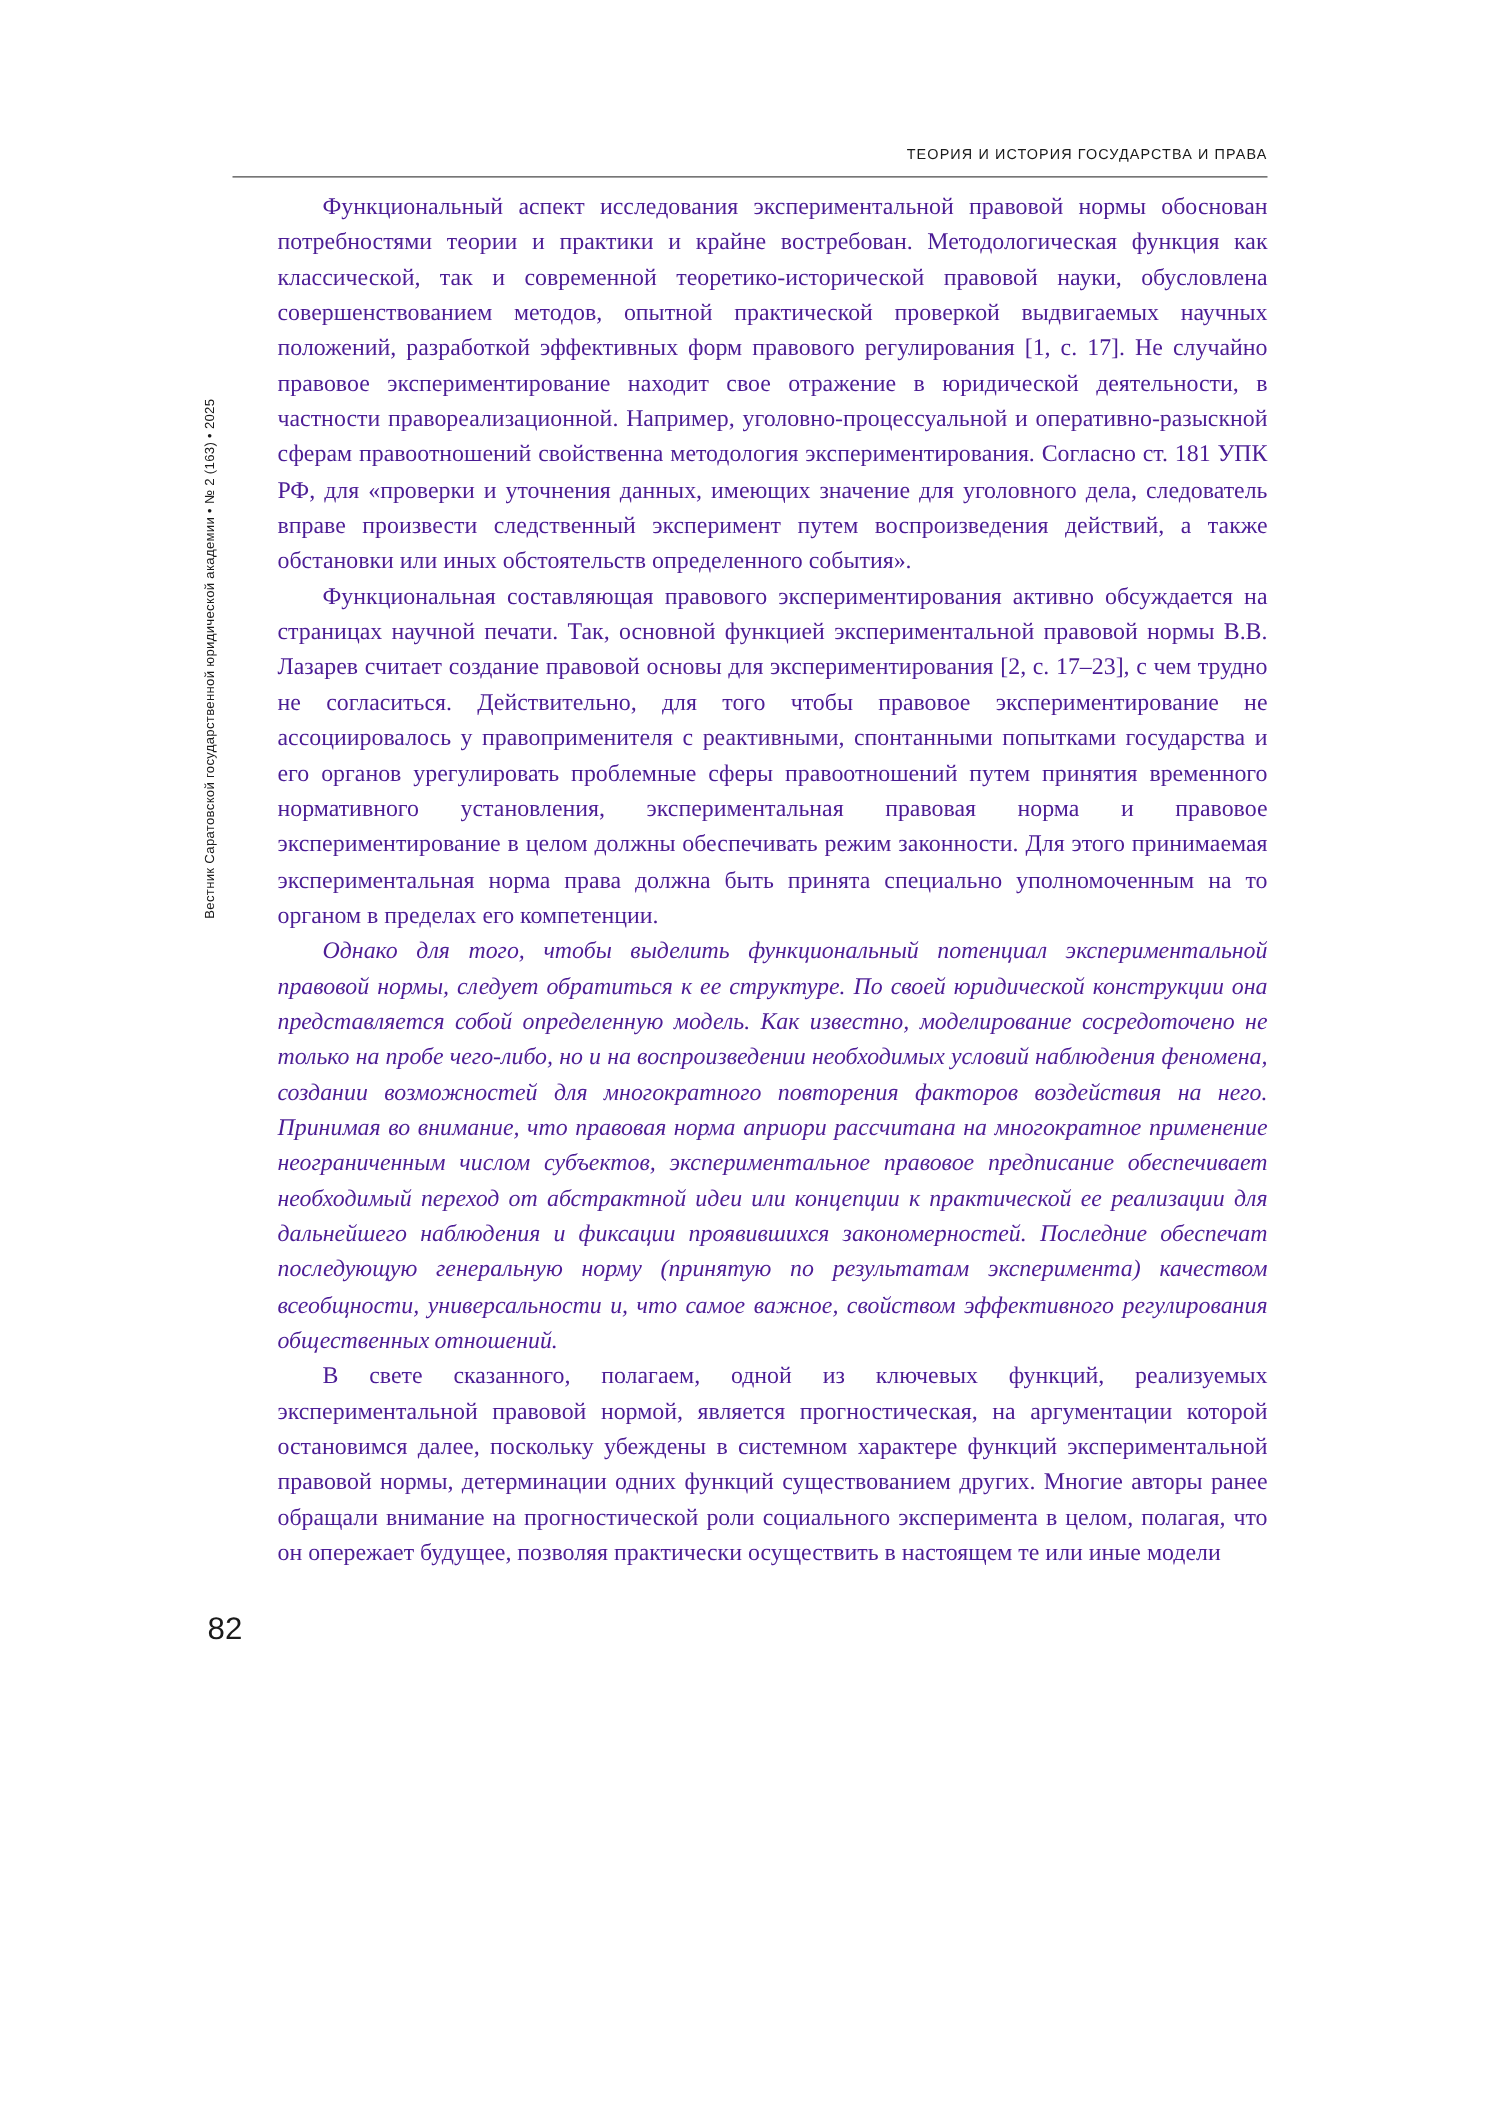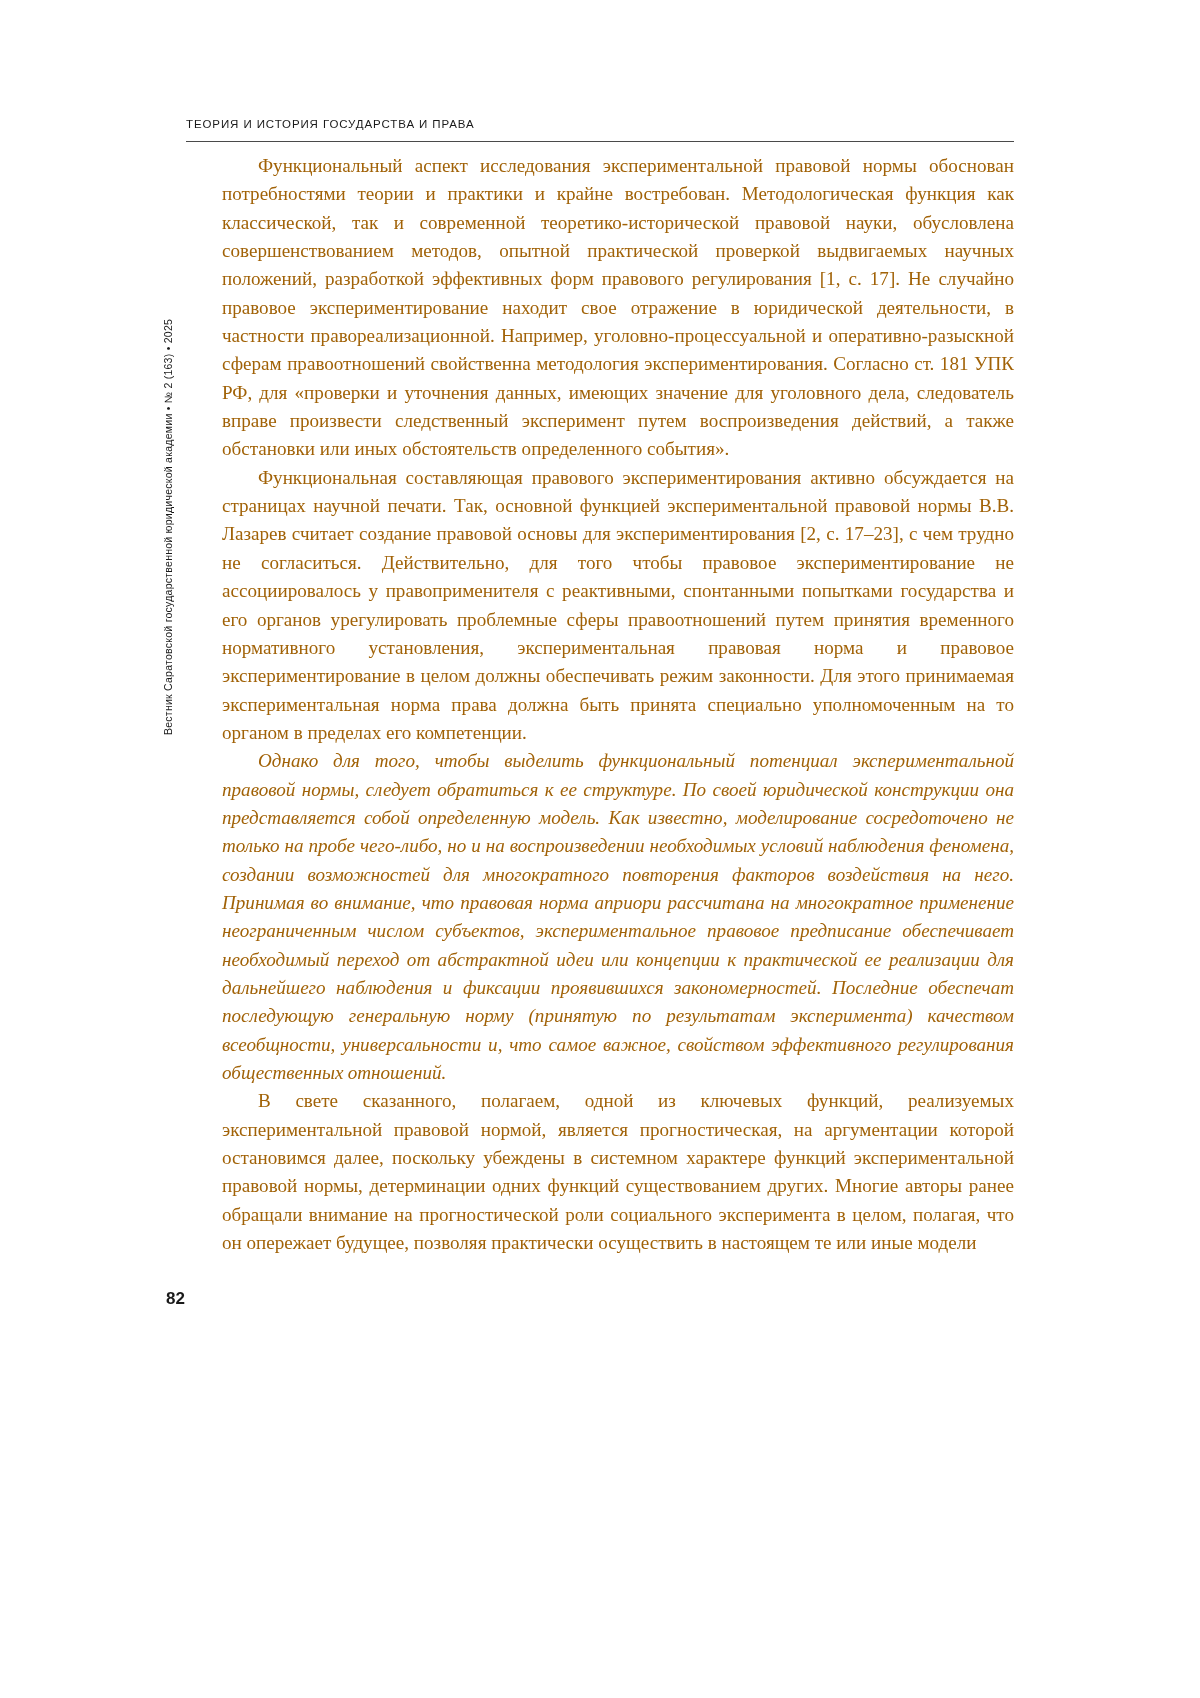--- a/index.html
+++ b/index.html
@@ -23,21 +23,21 @@
     height: 1698px;
     background: #ffffff;
   }
 
   
   .running-head {
     position: absolute;
     top: 118px;
     left: 186px;
     width: 828px;
-    text-align: left;
+    text-align: right;
     font-family: "Liberation Sans", sans-serif;
     font-size: 11.5px;
     letter-spacing: 0.9px;
     color: #1a1a1a;
   }
 
   .head-rule {
     position: absolute;
     top: 141px;
     left: 186px;
@@ -59,36 +59,36 @@
     letter-spacing: 0.25px;
     color: #1a1a1a;
   }
 
   
   .folio {
     position: absolute;
     left: 166px;
     top: 1289px;
     font-family: "Liberation Sans", sans-serif;
-    font-size: 17px;
-    font-weight: bold;
+    font-size: 25px;
+    font-weight: normal;
     color: #1a1a1a;
   }
 
   
   .col {
     position: absolute;
     top: 152px;
     left: 222px;
     width: 792px;
     text-align: justify;
     text-justify: inter-word;
     font-size: 19.1px;
     line-height: 28.35px;
-    color: #a16207;
+    color: #4c1d95;
     -webkit-font-smoothing: antialiased;
   }
   .col p {
     margin: 0;
     text-indent: 36px;
     hyphens: manual;
   }
   .col p.tight {
     word-spacing: -0.5px;
     font-style: italic;

